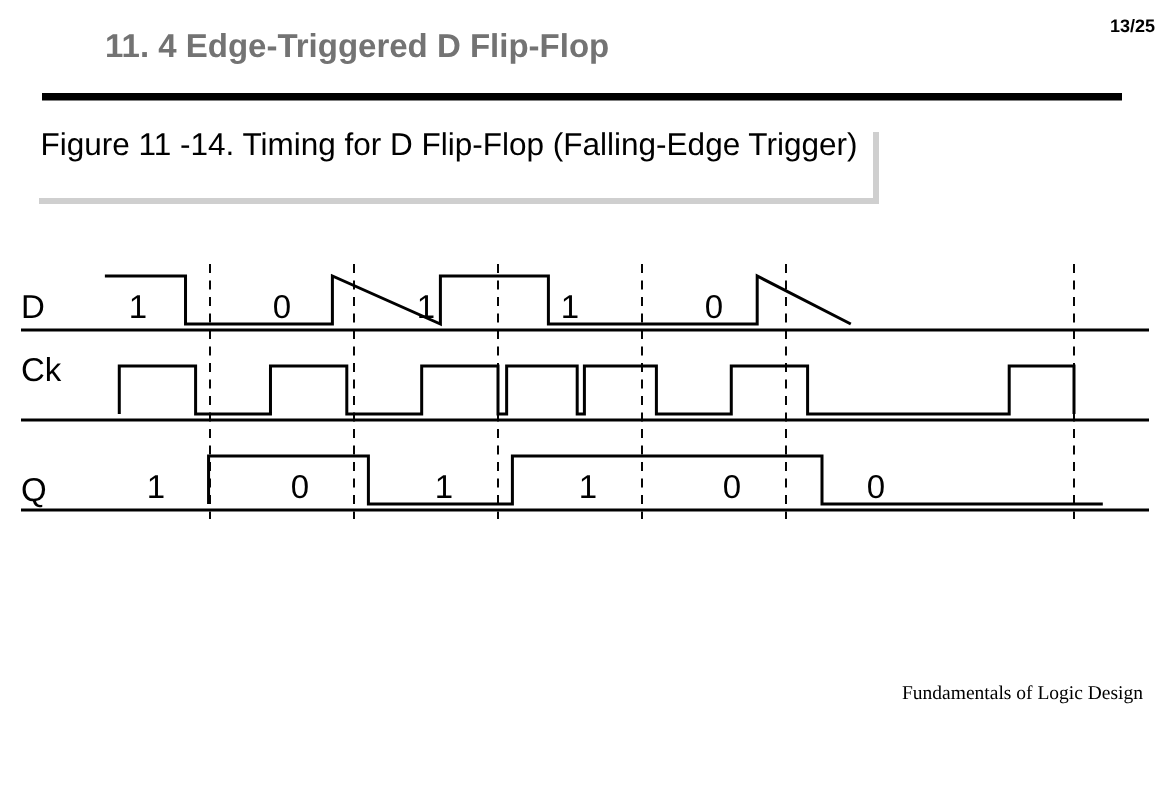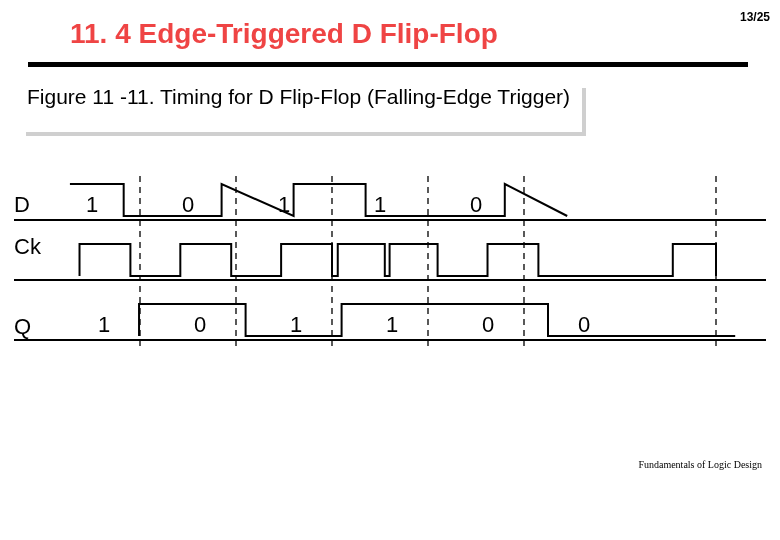--- a/index.html
+++ b/index.html
@@ -1,44 +1,44 @@
 <!DOCTYPE html>
 <html><head>
 <meta charset="utf-8">
 <style>
   * { box-sizing: border-box; }
   html, body { margin: 0; padding: 0; width: 780px; height: 540px; background: #fff; font-family: Arial, Helvetica, sans-serif; }
   .page { position: relative; width: 780px; height: 484px; }
 
   .page-num { position: absolute; top: 10px; right: 10px; font-size: 12px; font-weight: bold; color: #000; }
 
-  .title { position: absolute; top: 18px; left: 70px; font-size: 28px; font-weight: bold; color: #ef4444; }
+  .title { position: absolute; top: 18px; left: 70px; font-size: 22px; font-weight: bold; color: #737373; }
 
   .hr { position: absolute; top: 62px; left: 28px; width: 720px; height: 5px; background: #000; }
 
   .caption-wrap { position: absolute; top: 84px; left: 22px; }
   .caption-shadow { position: absolute; top: 4px; left: 4px; width: 560px; height: 48px; background: #cfcfcf; }
   .caption { position: relative; width: 560px; height: 48px; background: #fff; border: 1px solid #fff; font-size: 21px; color: #000; padding: 0 4px; line-height: 24px; }
 
   .diagram { position: absolute; top: 170px; left: 14px; width: 752px; height: 220px; }
   .row-lab { position: absolute; left: 0; font-size: 22px; color: #000; }
 
-  .footer { position: absolute; bottom: 14px; right: 18px; font-family: "Times New Roman", Times, serif; font-size: 10px; color: #000; }
+  .footer { position: absolute; bottom: 14px; right: 18px; font-family: "Times New Roman", Times, serif; font-size: 13px; color: #000; }
 </style>
 </head>
 <body>
 
 <div class="page">
   <div class="page-num">13/25</div>
   <div class="title">11. 4  Edge-Triggered D Flip-Flop</div>
   <div class="hr"></div>
 
   <div class="caption-wrap">
     <div class="caption-shadow"></div>
-    <div class="caption">Figure 11 -11. Timing for D Flip-Flop (Falling-Edge Trigger)</div>
+    <div class="caption">Figure 11 -14. Timing for D Flip-Flop (Falling-Edge Trigger)</div>
   </div>
 
   <div class="diagram">
     <svg id="timing-svg" width="752" height="220" viewBox="0 0 752 220">
         <line x1="0" y1="50" x2="752" y2="50" stroke="#000" stroke-width="2"></line>
         <line x1="0" y1="110" x2="752" y2="110" stroke="#000" stroke-width="2"></line>
         <line x1="0" y1="170" x2="752" y2="170" stroke="#000" stroke-width="2"></line>
         <line x1="126" y1="6" x2="126" y2="176" stroke="#000" stroke-width="1.3" stroke-dasharray="6 5"></line>
         <line x1="222" y1="6" x2="222" y2="176" stroke="#000" stroke-width="1.3" stroke-dasharray="6 5"></line>
         <line x1="318" y1="6" x2="318" y2="176" stroke="#000" stroke-width="1.3" stroke-dasharray="6 5"></line>

